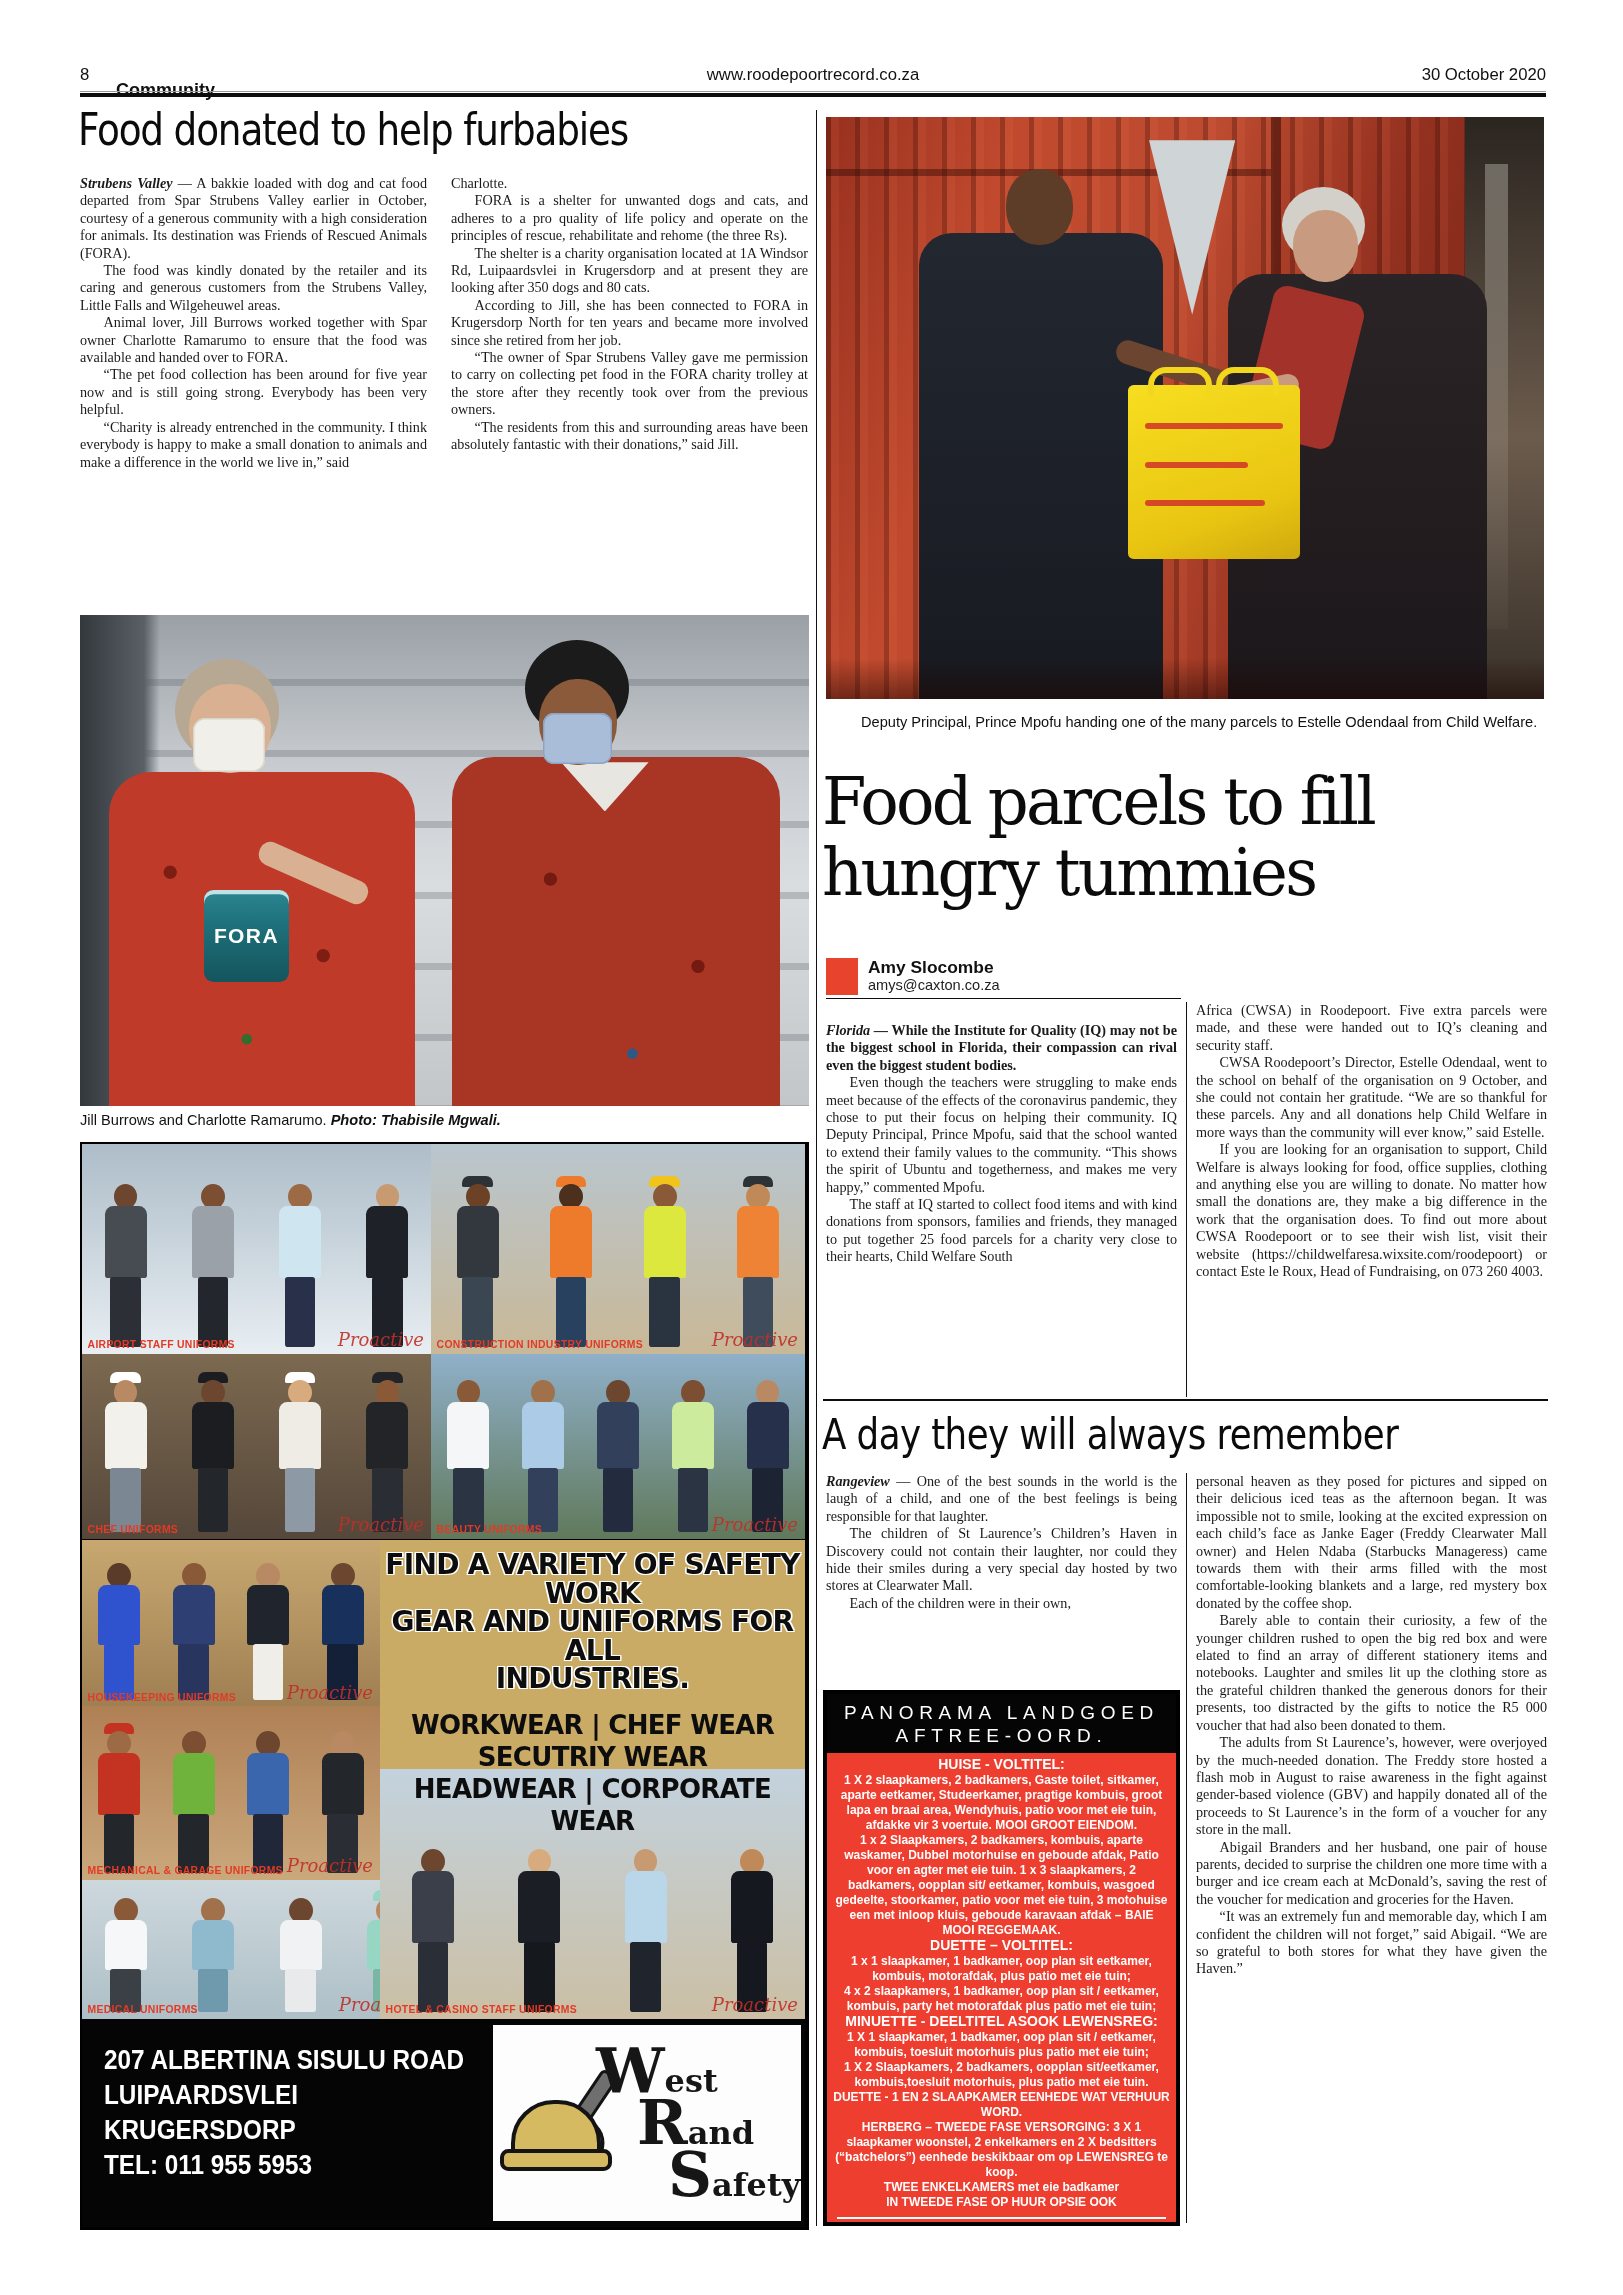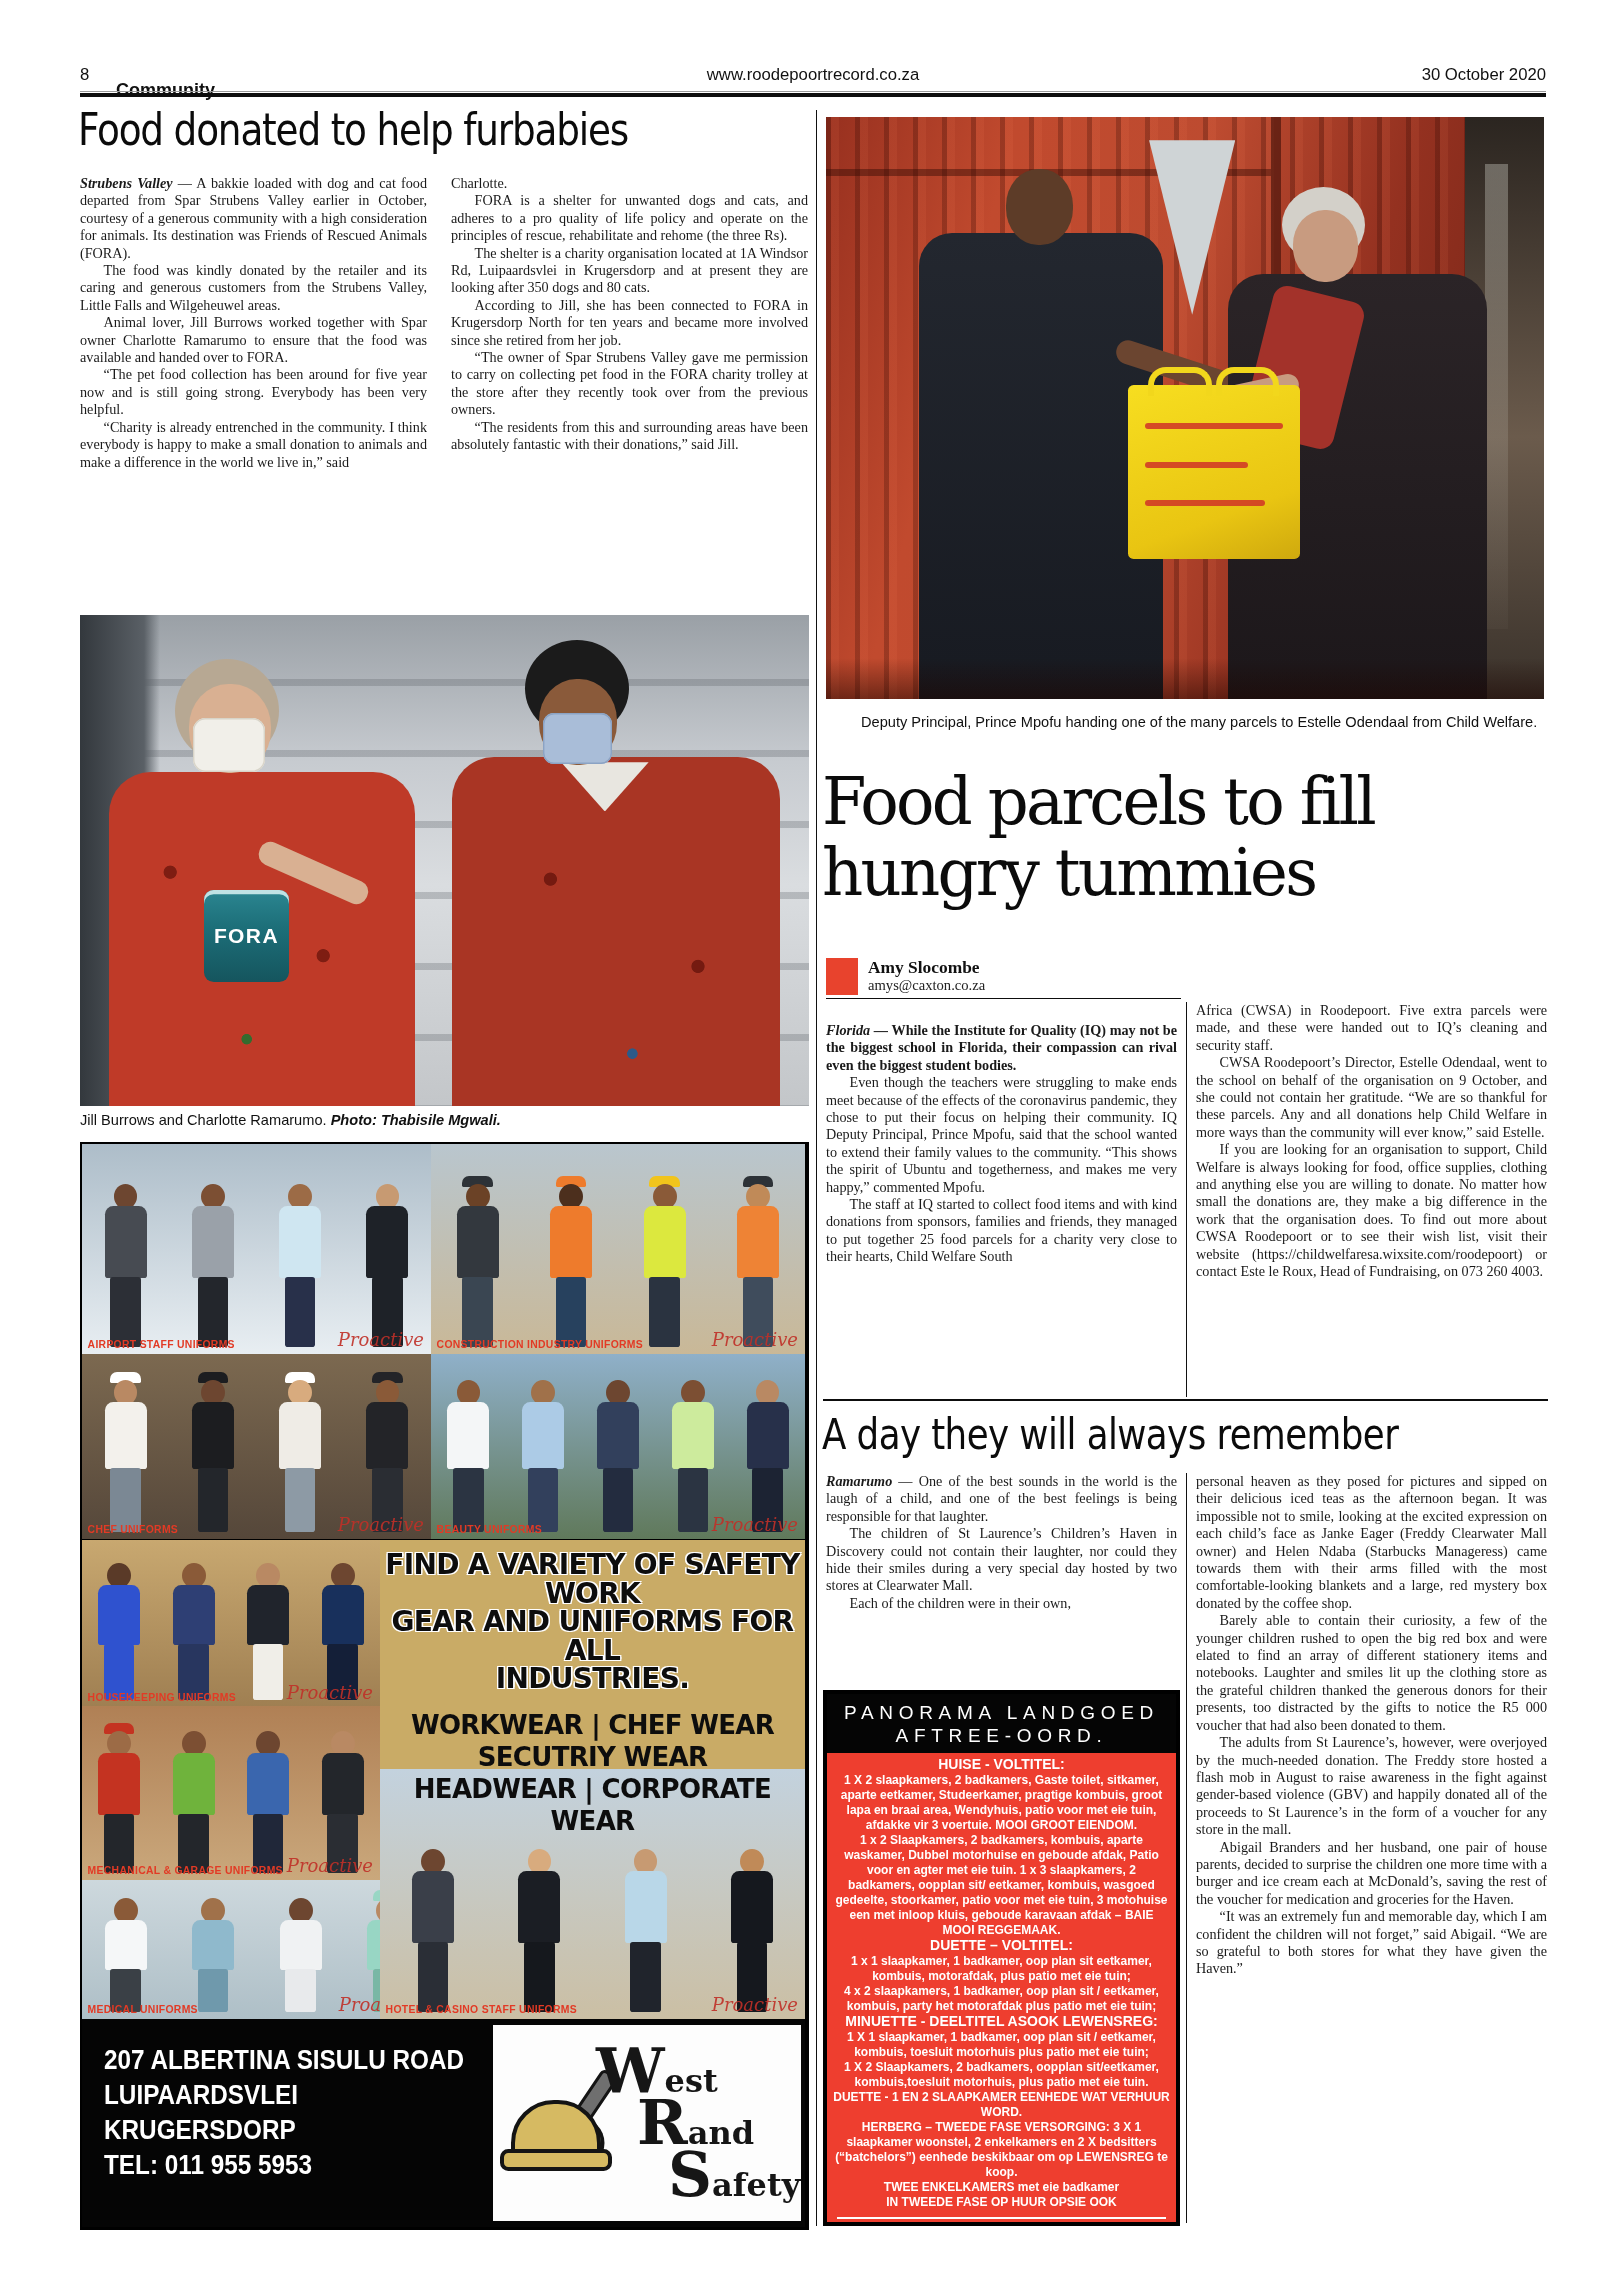--- a/index.html
+++ b/index.html
@@ -37,21 +37,21 @@
   #a3c2{left:1196px;top:1473px;width:351px;height:753px;}
   .vrule{position:absolute;width:1.4px;background:#111;}
   #vr-main{left:816px;top:110px;height:2116px;}
   #vr-a2{left:1186px;top:1002px;height:395px;}
   #vr-a3{left:1186px;top:1473px;height:750px;}
   .hrule{position:absolute;height:0;border-top:2.1px solid #0d0d0d;}
   #hr-a2{left:823px;top:1399px;width:725px;}
   #byline-rule{left:826px;top:998px;width:355px;border-top:1.4px solid #0d0d0d;}
   
   .byline{position:absolute;left:826px;top:957px;width:355px;height:39px;
-          font-family:Liberation Serif, serif;}
+          font-family:Liberation Sans, sans-serif;}
   .byline-sq{position:absolute;left:0;top:1.4px;width:32px;height:37px;}
   .byline-name{position:absolute;left:42px;top:0;font-weight:700;font-size:17.4px;color:#111;}
   .byline-email{position:absolute;left:42px;top:20px;font-size:14.6px;color:#222;}
   
   .caption{position:absolute;font-family:"Liberation Sans",sans-serif;font-size:14.6px;
            line-height:17.4px;color:#111;}
   #cap-main{left:826px;top:714px;width:718px;margin-left:35px;}
   #cap-left{left:80px;top:1112px;width:729px;}
   .credit{font-weight:700;font-style:italic;margin-top:28px;}
   
@@ -249,21 +249,21 @@
   <div id="a2c2" class="col">
       <p>Africa (CWSA) in Roodepoort. Five extra parcels were made, and these were handed out to IQ’s cleaning and security staff.</p>
       <p>CWSA Roodepoort’s Director, Estelle Odendaal, went to the school on behalf of the organisation on 9 October, and she could not contain her gratitude. “We are so thankful for these parcels. Any and all donations help Child Welfare in more ways than the community will ever know,” said Estelle.</p>
       <p>If you are looking for an organisation to support, Child Welfare is always looking for food, office supplies, clothing and anything else you are willing to donate. No matter how small the donations are, they make a big difference in the work that the organisation does. To find out more about CWSA Roodepoort or to see their wish list, visit their website (https://childwelfaresa.wixsite.com/roodepoort) or contact Este le Roux, Head of Fundraising, on 073 260 4003.</p>
     </div>
   <div id="vr-a2" class="vrule"></div>
   <div id="hr-a2" class="hrule"></div>
 
   <div id="h1-art3" class="headline-sans">A day they will always remember</div>
   <div id="a3c1" class="col">
-      <p><span class="lead">Ramarumo</span> — One of the best sounds in the world is the laugh of a child, and one of the best feelings is being responsible for that laughter.</p>
+      <p><span class="lead">Rangeview</span> — One of the best sounds in the world is the laugh of a child, and one of the best feelings is being responsible for that laughter.</p>
       <p>The children of St Laurence’s Children’s Haven in Discovery could not contain their laughter, nor could they hide their smiles during a very special day hosted by two stores at Clearwater Mall.</p>
       <p>Each of the children were in their own,</p>
     </div>
   <div id="a3c2" class="col">
       <p>personal heaven as they posed for pictures and sipped on their delicious iced teas as the afternoon began. It was impossible not to smile, looking at the excited expression on each child’s face as Janke Eager (Freddy Clearwater Mall owner) and Helen Ndaba (Starbucks Manageress) came towards them with their arms filled with the most comfortable-looking blankets and a large, red mystery box donated by the coffee shop.</p>
       <p>Barely able to contain their curiosity, a few of the younger children rushed to open the big red box and were elated to find an array of different stationery items and notebooks. Laughter and smiles lit up the clothing store as the grateful children thanked the generous donors for their presents, too distracted by the gifts to notice the R5 000 voucher that had also been donated to them.</p>
       <p>The adults from St Laurence’s, however, were overjoyed by the much-needed donation. The Freddy store hosted a flash mob in August to raise awareness in the fight against gender-based violence (GBV) and happily donated all of the proceeds to St Laurence’s in the form of a voucher for any store in the mall.</p>
       <p>Abigail Branders and her husband, one pair of house parents, decided to surprise the children one more time with a burger and ice cream each at McDonald’s, saving the rest of the voucher for medication and groceries for the Haven.</p>
       <p>“It was an extremely fun and memorable day, which I am confident the children will not forget,” said Abigail. “We are so grateful to both stores for what they have given the Haven.”</p>
     </div>

